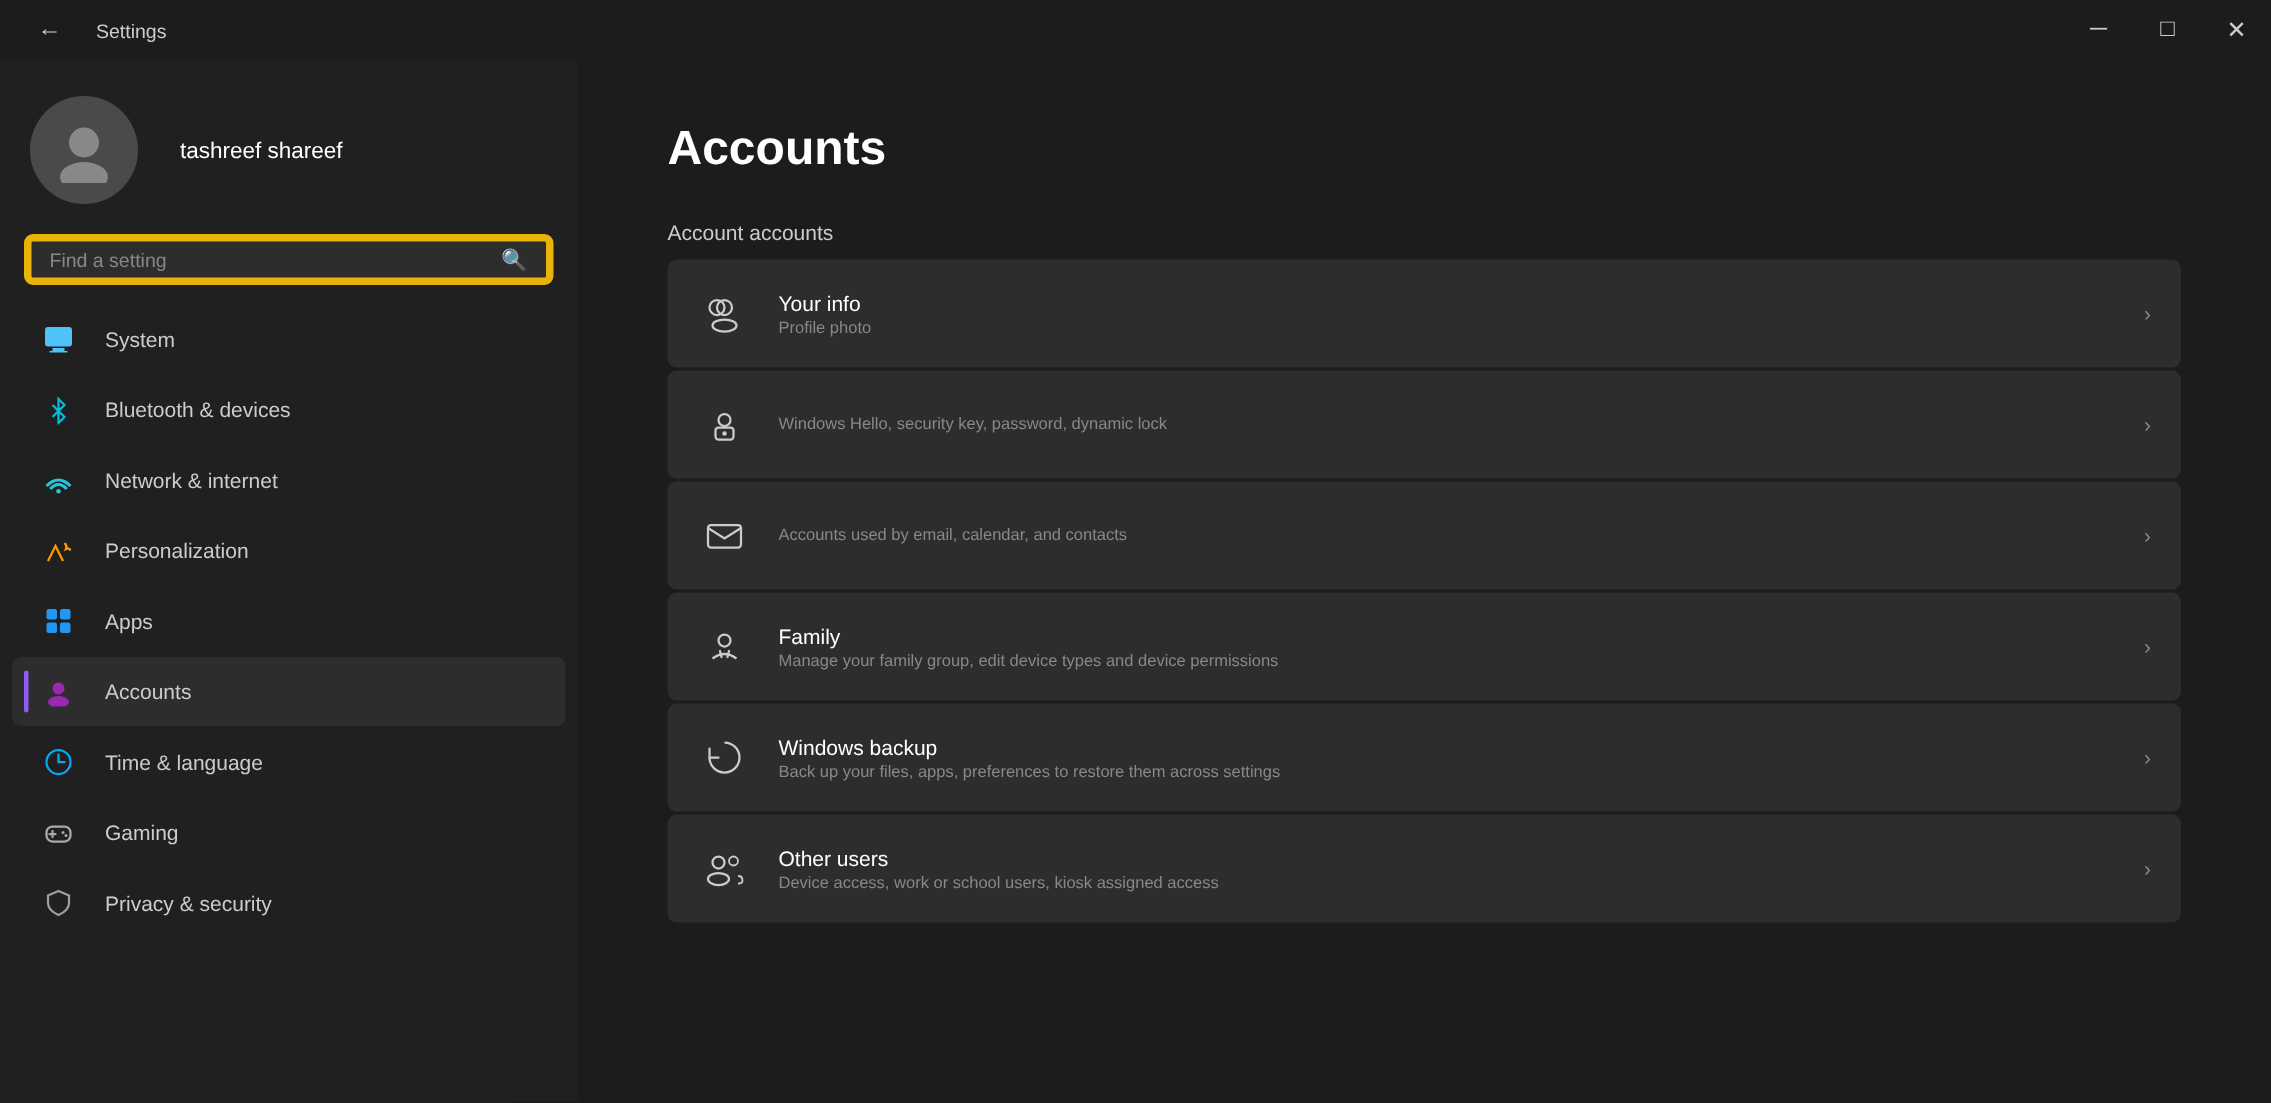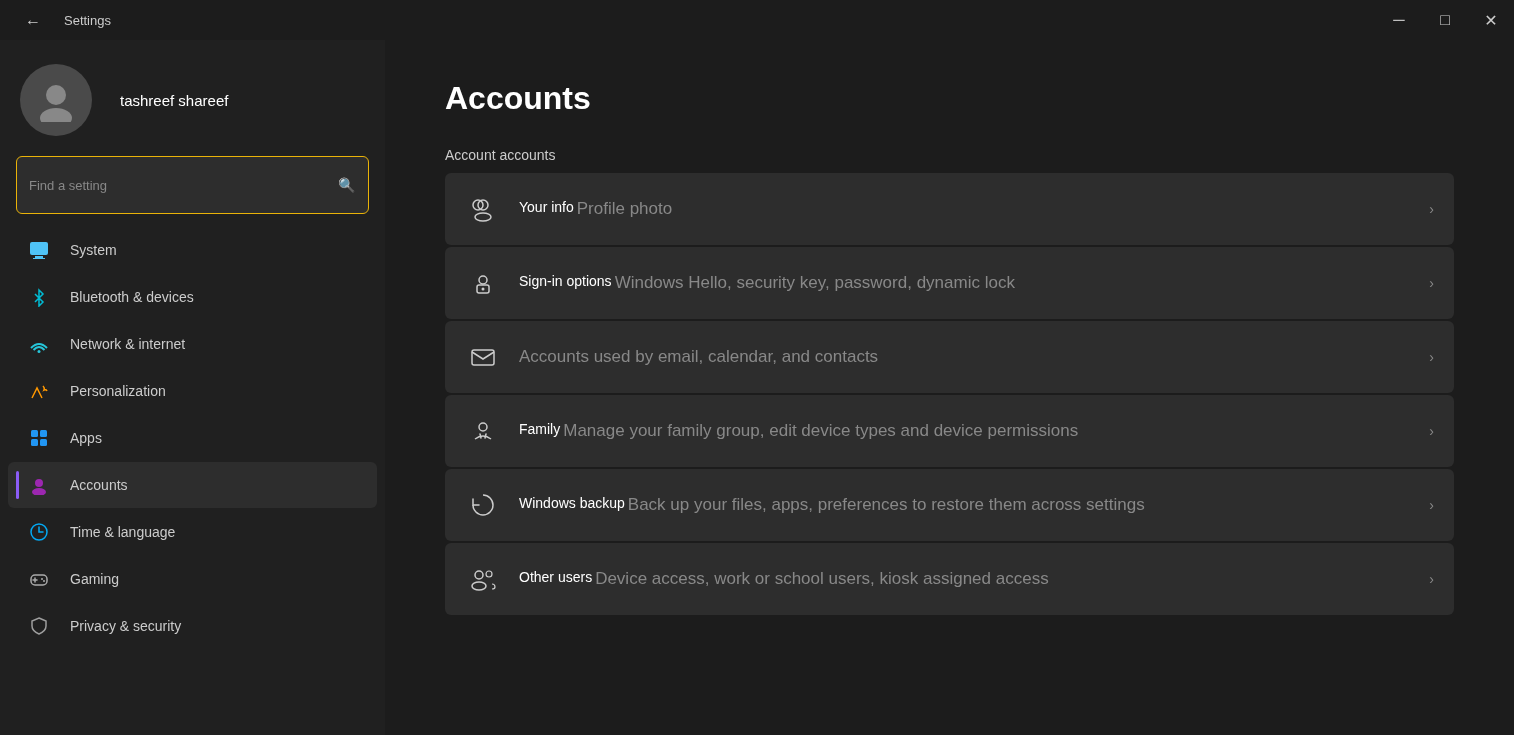--- a/index.html
+++ b/index.html
@@ -96,23 +96,23 @@
     }
 
     
     .search-container {
       padding: 0 16px 12px 16px;
     }
     .search-box {
       display: flex;
       align-items: center;
       background: #2d2d2d;
-      border: 1px solid #eab308;
+      border: 5px solid #eab308;
       border-radius: 6px;
-      padding: 20px 12px;
+      padding: 4px 12px;
       gap: 4px;
     }
     .search-box input {
       background: transparent;
       border: none;
       outline: none;
       color: #cccccc;
       font-size: 13px;
       width: 100%;
     }
@@ -211,30 +211,30 @@
       display: flex;
       align-items: center;
       justify-content: center;
       flex-shrink: 0;
       font-size: 22px;
       color: #cccccc;
     }
     .settings-item-text {
       flex: 1;
       display: flex;
-      flex-direction: row;
+      flex-direction: column;
       gap: 3px;
     }
     .settings-item-title {
       font-size: 14px;
       color: #ffffff;
       font-weight: 400;
     }
     .settings-item-desc {
-      font-size: 17px;
+      font-size: 11px;
       color: #888888;
     }
     .settings-item-chevron {
       color: #888888;
       font-size: 14px;
     }
   </style>
 </head>
 <body>
 
@@ -393,21 +393,20 @@
 
       <div class="settings-item">
         <div class="settings-item-icon">
           <svg width="28" height="28" viewBox="0 0 28 28" fill="none">
               <circle cx="14" cy="11" r="4" stroke="#cccccc" stroke-width="1.5" fill="none"></circle>
               <rect x="8" y="16" width="12" height="8" rx="2" stroke="#cccccc" stroke-width="1.5" fill="none"></rect>
               <circle cx="14" cy="20" r="1.5" fill="#cccccc"></circle>
             </svg>
         </div>
         <div class="settings-item-text">
-          <span class="settings-item-title">Sign-in options</span>
           <span class="settings-item-desc">Windows Hello, security key, password, dynamic lock</span>
         </div>
         <span class="settings-item-chevron">›</span>
       </div>
 
       <div class="settings-item">
         <div class="settings-item-icon">
           <svg width="28" height="28" viewBox="0 0 28 28" fill="none">
               <rect x="3" y="7" width="22" height="15" rx="2" stroke="#cccccc" stroke-width="1.5" fill="none"></rect>
               <path d="M3 9 L14 16 L25 9" stroke="#cccccc" stroke-width="1.5" fill="none"></path>

